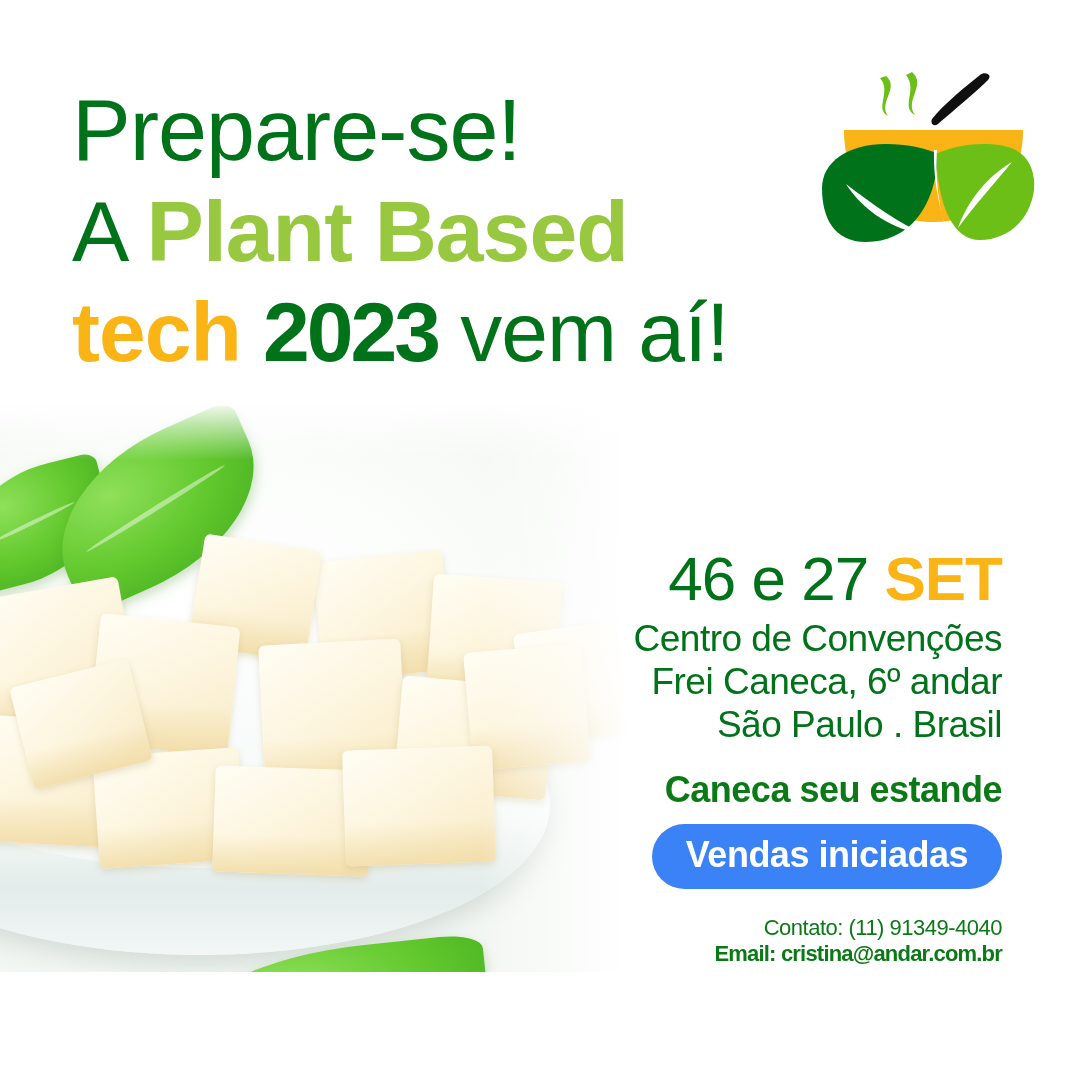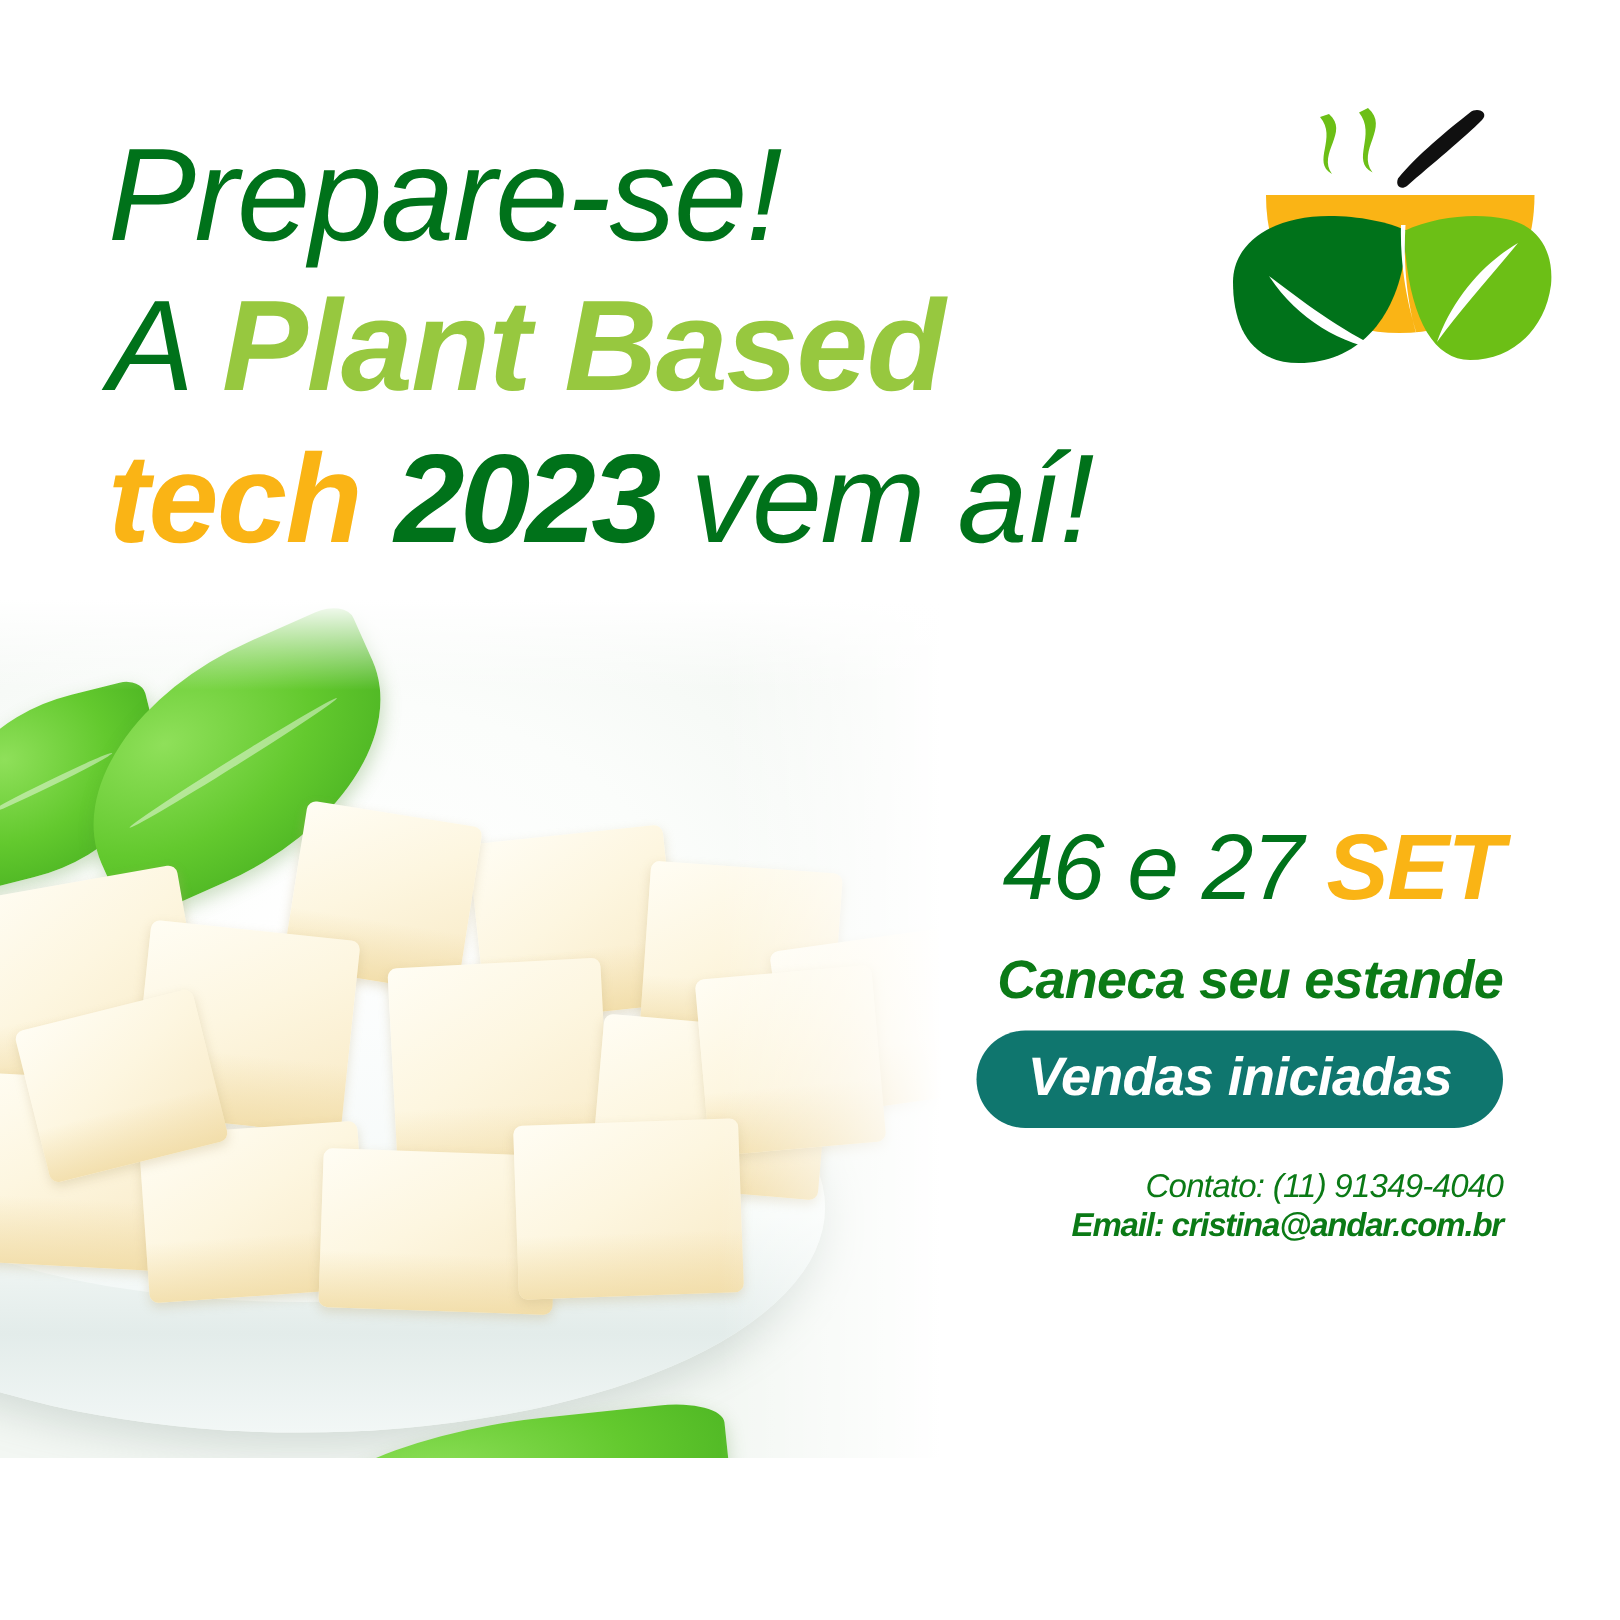--- a/index.html
+++ b/index.html
@@ -10,21 +10,20 @@
   body {
     font-family: "Liberation Sans", sans-serif;
   }
 
   #poster {
     position: relative;
     width: 1080px;
     height: 972px;
     background: #ffffff;
     overflow: hidden;
-    font-style: italic;
   }
 
   
   .photo-area {
     position: absolute;
     left: 0;
     top: 400px;
     width: 660px;
     height: 680px;
     overflow: hidden;
@@ -202,21 +201,21 @@
     letter-spacing: -0.5px;
     white-space: nowrap;
   }
   .pill-wrap {
     margin-top: 13px;
     display: flex;
     justify-content: flex-end;
   }
   .pill {
     display: inline-block;
-    background: #0f766e;
+    background: #3b82f6;
     color: #ffffff;
     font-size: 36px;
     font-weight: 700;
     letter-spacing: -0.5px;
     padding: 10px 34px 13px 34px;
     border-radius: 40px;
     white-space: nowrap;
   }
   .contact {
     margin-top: 26px;
@@ -308,20 +307,25 @@
       <path d="M129,92 C127,126 132,158 142,180 C134,160 125,128 126,92 Z" fill="#ffffff"></path>
     </svg>
   </div>
 
   <div class="info">
 
     <div class="dates">
       <span>46 e 27 </span><span class="set">SET</span>
     </div>
 
+    <div class="venue">
+      <div>Centro de Convenções</div>
+      <div>Frei Caneca, 6º andar</div>
+      <div>São Paulo . Brasil</div>
+    </div>
 
     <div class="reserve">Caneca seu estande</div>
 
     <div class="pill-wrap">
       <span class="pill">Vendas iniciadas</span>
     </div>
 
     <div class="contact">
       <div>Contato: (11) 91349-4040</div>
       <div class="email">Email: cristina@andar.com.br</div>

